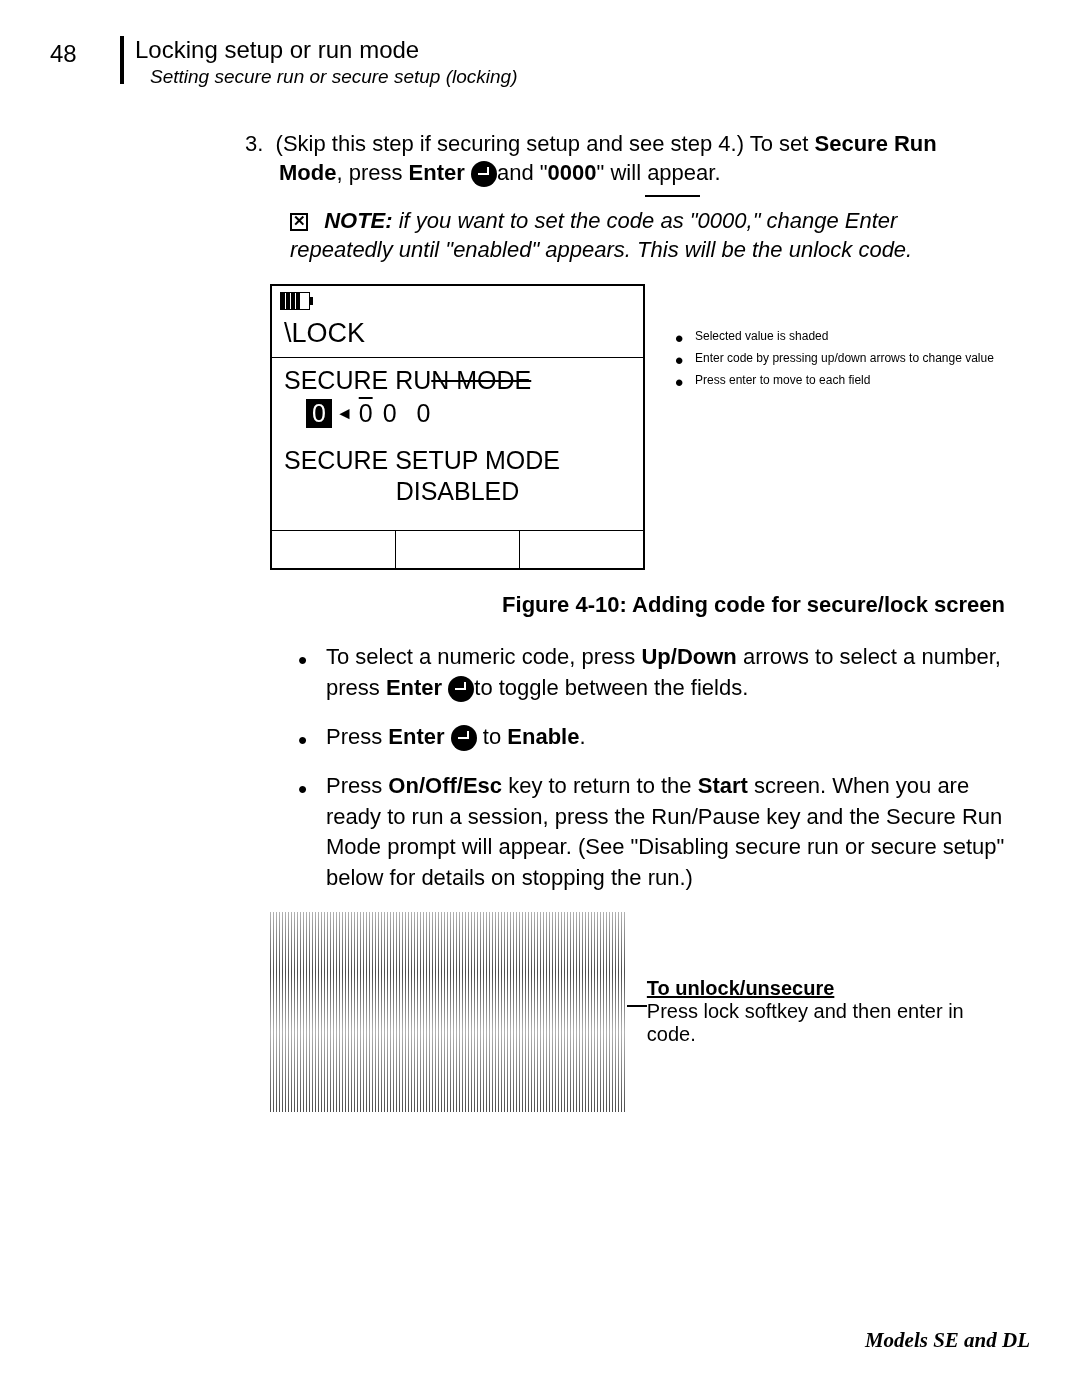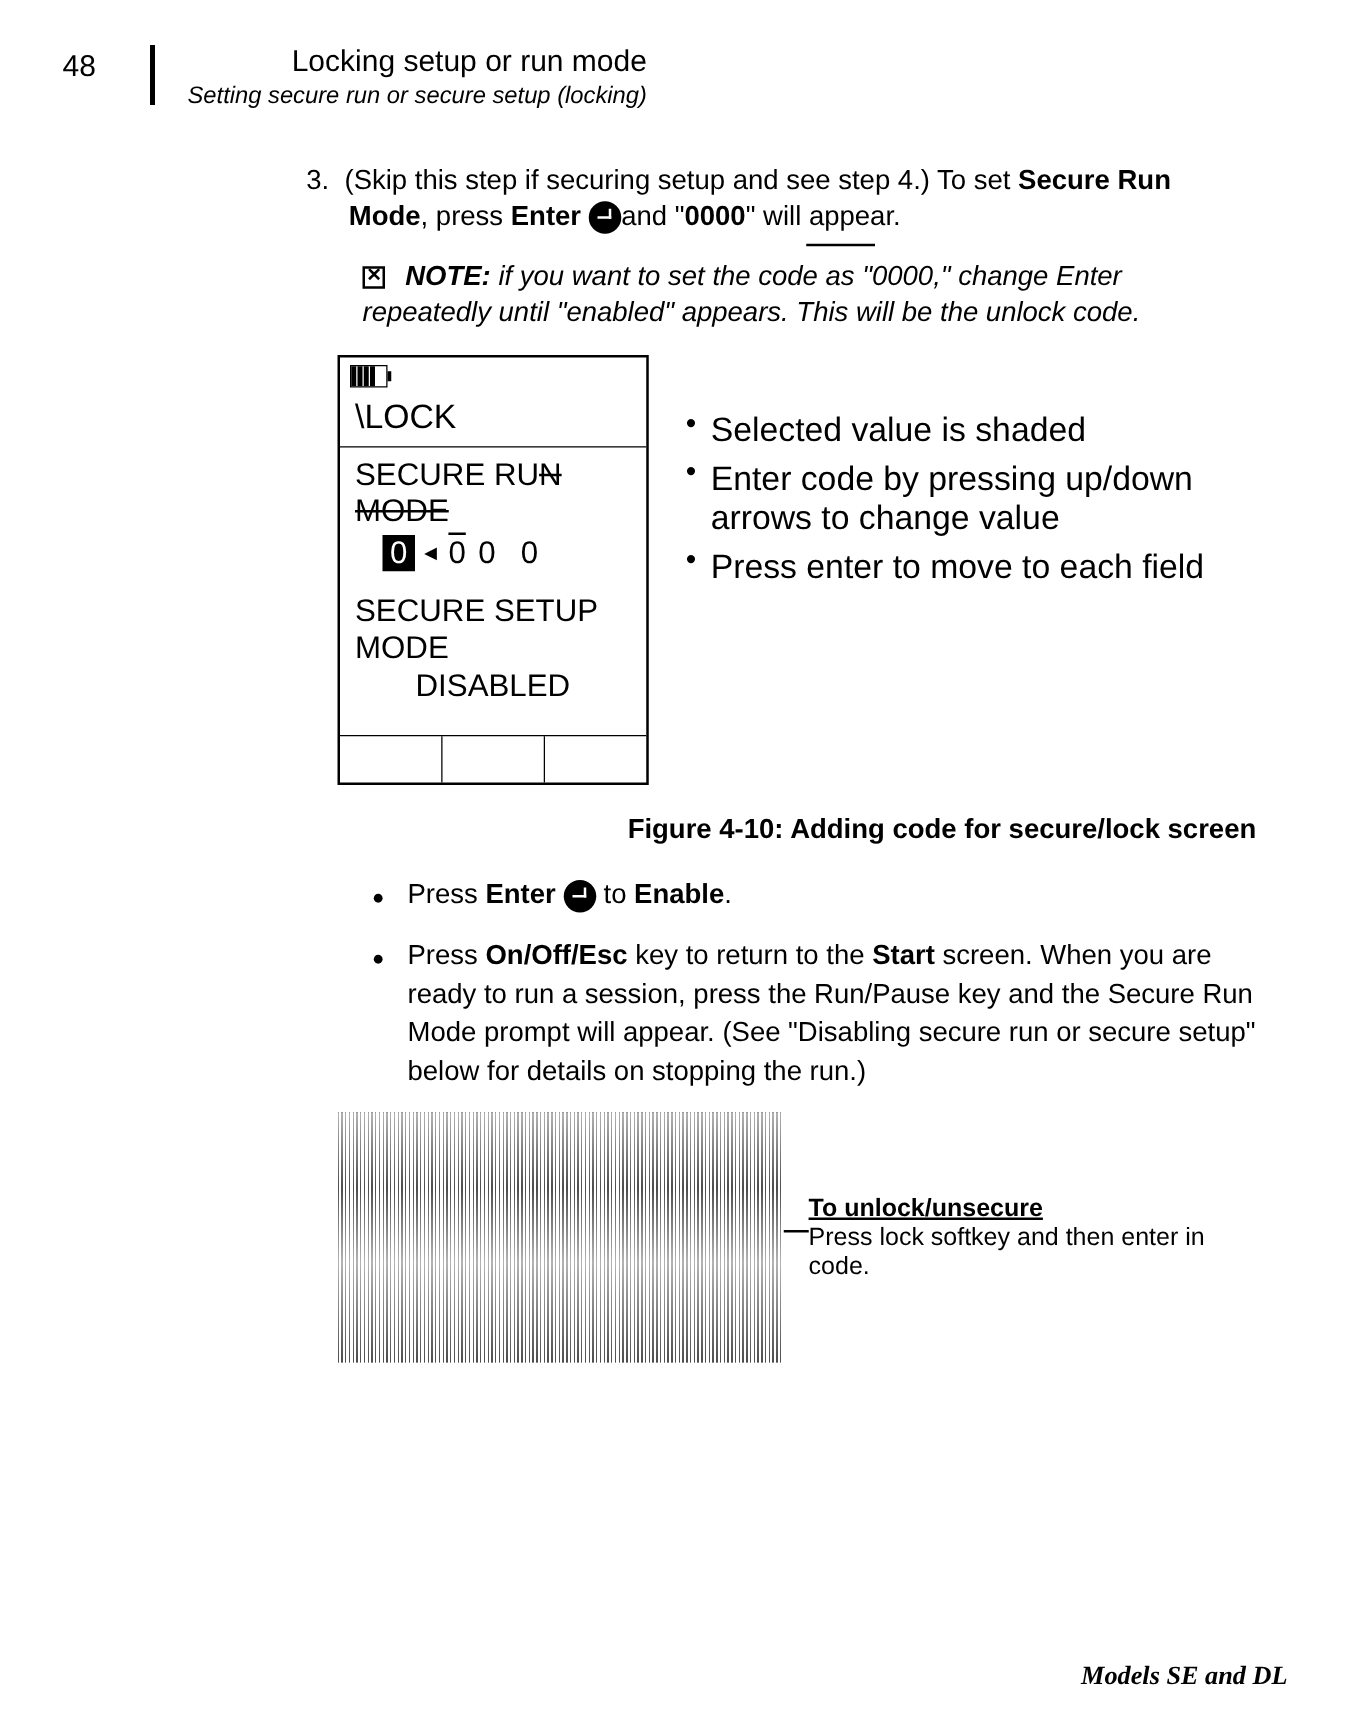--- a/index.html
+++ b/index.html
@@ -18,21 +18,20 @@
     .page-number {
       position: absolute;
       top: 40px;
       left: 50px;
       font-size: 24px;
     }
     .header {
       position: absolute;
       top: 36px;
       left: 135px;
-      text-align: right;
     }
     .header-bar {
       position: absolute;
       left: 120px;
       top: 36px;
       width: 4px;
       height: 48px;
       background: black;
     }
     .header-title {
@@ -204,21 +203,21 @@
     .lock-footer div {
       flex: 1;
       border-right: 1px solid black;
     }
     .lock-footer div:last-child {
       border-right: none;
     }
     .lock-annotations {
       margin-left: 30px;
       margin-top: 45px;
-      font-size: 27px;
+      font-size: 12px;
     }
     .lock-annotations ul {
       list-style: none;
     }
     .lock-annotations li {
       margin-bottom: 8px;
       position: relative;
       padding-left: 20px;
     }
     .lock-annotations li::before {
@@ -381,20 +380,23 @@
         <li>Enter code by pressing up/down arrows to change value</li>
         <li>Press enter to move to each field</li>
       </ul>
     </div>
   </div>
 
   <div class="figure-caption">Figure 4-10:  Adding code for secure/lock screen</div>
 
   <ul class="bullet-list">
     <li>
+      <span>To select a numeric code, press </span><b>Up/Down</b><span> arrows to select a number, press </span><b>Enter </b><span class="enter-icon"></span><span>to toggle between the fields.</span>
+    </li>
+    <li>
       <span>Press </span><b>Enter </b> <span class="enter-icon"></span><span> to </span><b>Enable</b><span>.</span>
     </li>
     <li>
       <span>Press </span><b>On/Off/Esc</b><span> key to return to the </span><b>Start</b><span> screen.  When you are ready to run a session, press the Run/Pause key and the Secure Run Mode prompt will appear.  (See "Disabling secure run or secure setup" below for details on stopping the run.)</span>
     </li>
   </ul>
 
   <div class="secure-prompt-container">
     <div class="hatched-box">
       <div class="hatched-inner"></div>

